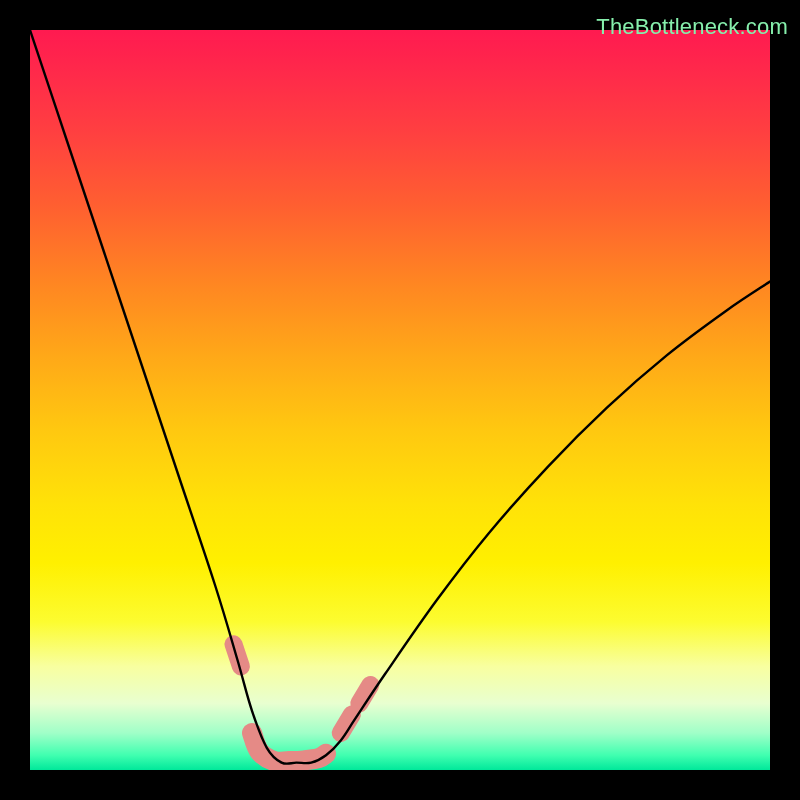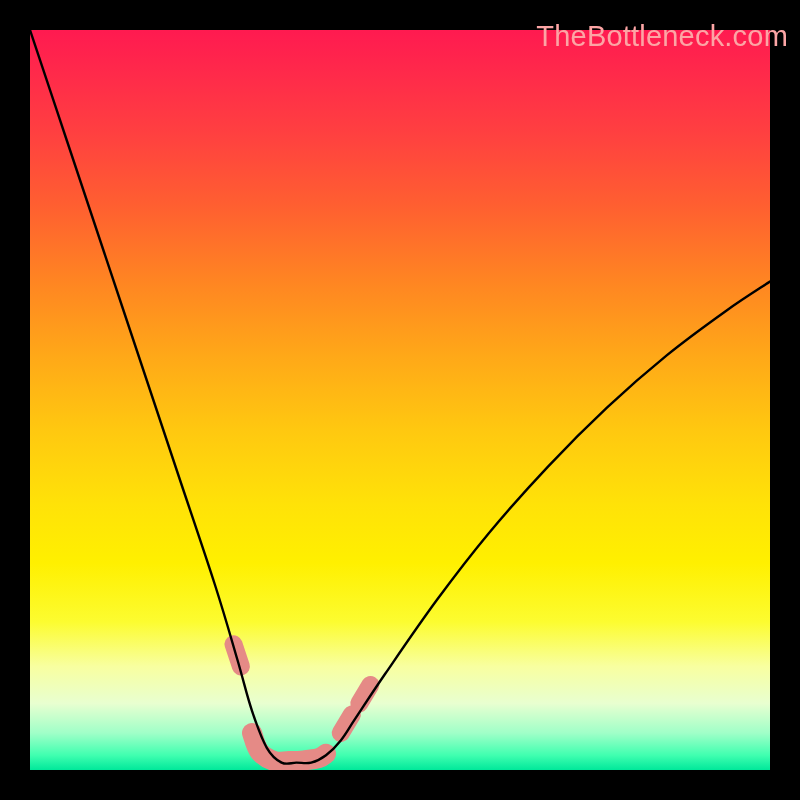--- a/index.html
+++ b/index.html
@@ -35,24 +35,24 @@
       #fcfc30 80%,
       #f8ffa0 86%,
       #e8ffd0 91%,
       #a0ffc8 95%,
       #40ffb0 98%,
       #00e89a 100%
     );
   }
   .watermark {
     position: absolute;
-    top: 20px;
+    top: 14px;
     right: 12px;
-    color: #fca5a5;
-    font-size: 29px;
+    color: #86efac;
+    font-size: 22px;
     font-weight: 500;
     letter-spacing: 0.2px;
   }
   svg.overlay {
     position: absolute;
     left: 30px;
     top: 30px;
     width: 740px;
     height: 740px;
   }

